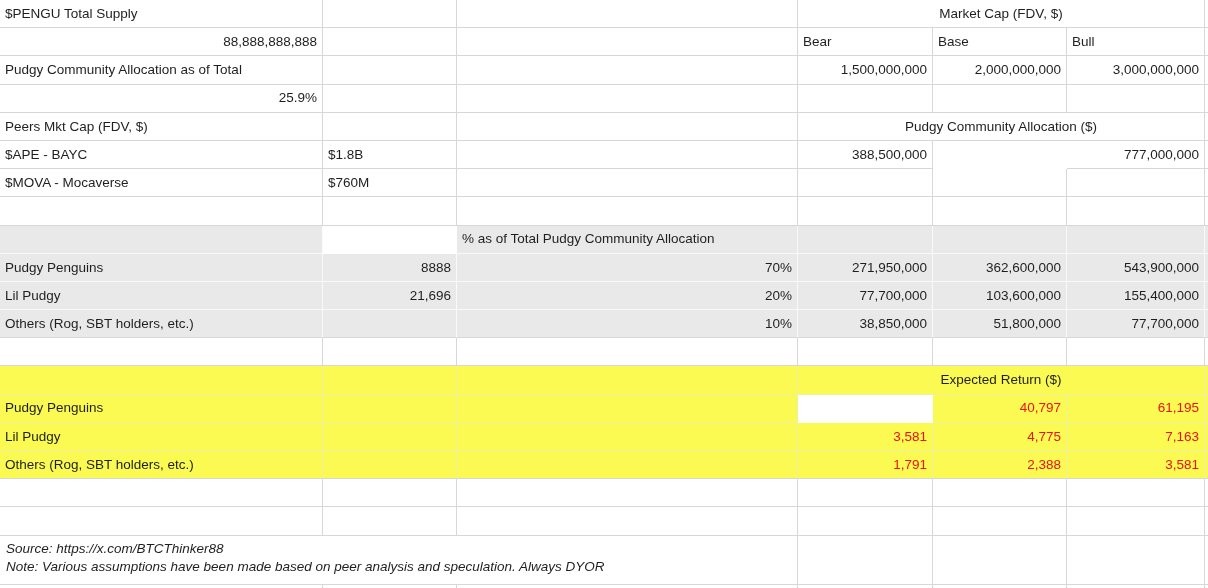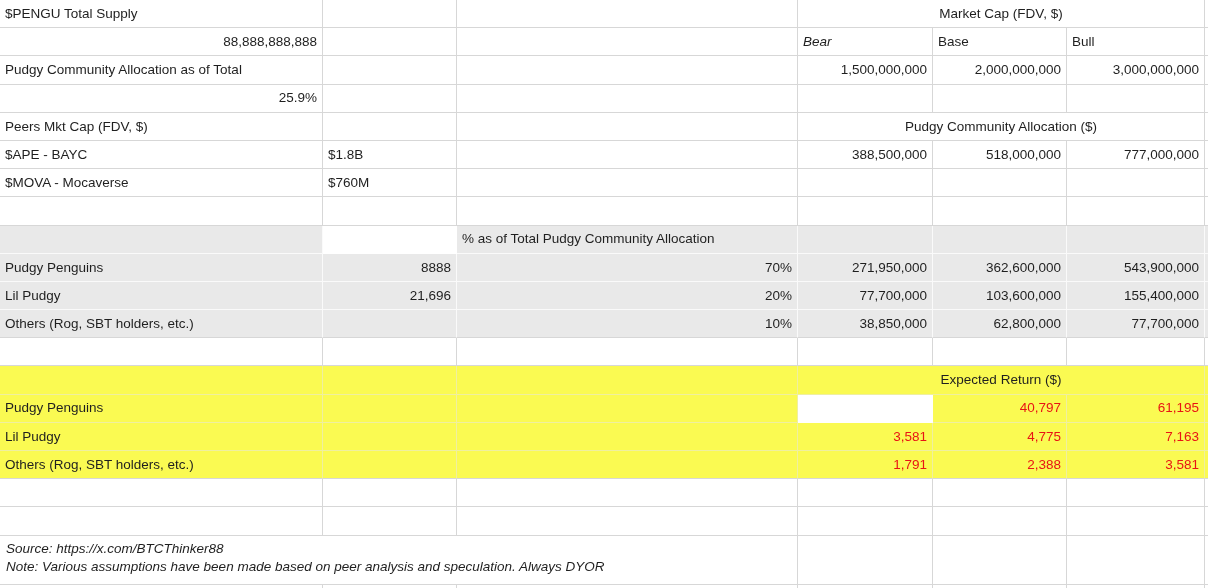--- a/index.html
+++ b/index.html
@@ -56,21 +56,21 @@
 
 <div id="sheet">
     <div class="cell left" style="grid-area: 1 / 1 / auto / span 1;">$PENGU Total Supply</div>
     <div class="cell left" style="grid-area: 1 / 2 / auto / span 1;"></div>
     <div class="cell left" style="grid-area: 1 / 3 / auto / span 1;"></div>
     <div class="cell center" style="grid-area: 1 / 4 / auto / span 3;">Market Cap (FDV, $)</div>
     <div class="cell sliver" style="grid-area: 1 / 7;"></div>
     <div class="cell right" style="grid-area: 2 / 1 / auto / span 1;">88,888,888,888</div>
     <div class="cell left" style="grid-area: 2 / 2 / auto / span 1;"></div>
     <div class="cell left" style="grid-area: 2 / 3 / auto / span 1;"></div>
-    <div class="cell left" style="grid-area: 2 / 4 / auto / span 1; font-style: italic;">Bear</div>
+    <div class="cell left" style="grid-area: 2 / 4 / auto / span 1;">Bear</div>
     <div class="cell left" style="grid-area: 2 / 6 / auto / span 1;">Bull</div>
     <div class="cell left" style="grid-area: 2 / 5 / auto / span 1;">Base</div>
     <div class="cell sliver" style="grid-area: 2 / 7;"></div>
     <div class="cell left" style="grid-area: 3 / 1 / auto / span 1;">Pudgy Community Allocation as of Total</div>
     <div class="cell left" style="grid-area: 3 / 2 / auto / span 1;"></div>
     <div class="cell left" style="grid-area: 3 / 3 / auto / span 1;"></div>
     <div class="cell right" style="grid-area: 3 / 4 / auto / span 1;">1,500,000,000</div>
     <div class="cell right" style="grid-area: 3 / 5 / auto / span 1;">2,000,000,000</div>
     <div class="cell right" style="grid-area: 3 / 6 / auto / span 1;">3,000,000,000</div>
     <div class="cell sliver" style="grid-area: 3 / 7;"></div>
@@ -83,21 +83,20 @@
     <div class="cell sliver" style="grid-area: 4 / 7;"></div>
     <div class="cell left" style="grid-area: 5 / 1 / auto / span 1;">Peers Mkt Cap (FDV, $)</div>
     <div class="cell left" style="grid-area: 5 / 2 / auto / span 1;"></div>
     <div class="cell left" style="grid-area: 5 / 3 / auto / span 1;"></div>
     <div class="cell center" style="grid-area: 5 / 4 / auto / span 3;">Pudgy Community Allocation ($)</div>
     <div class="cell sliver" style="grid-area: 5 / 7;"></div>
     <div class="cell left" style="grid-area: 6 / 1 / auto / span 1;">$APE - BAYC</div>
     <div class="cell left" style="grid-area: 6 / 2 / auto / span 1;">$1.8B</div>
     <div class="cell left" style="grid-area: 6 / 3 / auto / span 1;"></div>
     <div class="cell right" style="grid-area: 6 / 4 / auto / span 1;">388,500,000</div>
-    <div class="cell right" style="grid-area: 6 / 5 / auto / span 1;">518,000,000</div>
     <div class="cell right" style="grid-area: 6 / 6 / auto / span 1;">777,000,000</div>
     <div class="cell sliver" style="grid-area: 6 / 7;"></div>
     <div class="cell left" style="grid-area: 7 / 1 / auto / span 1;">$MOVA - Mocaverse</div>
     <div class="cell left" style="grid-area: 7 / 2 / auto / span 1;">$760M</div>
     <div class="cell left" style="grid-area: 7 / 3 / auto / span 1;"></div>
     <div class="cell left" style="grid-area: 7 / 4 / auto / span 1;"></div>
     <div class="cell left" style="grid-area: 7 / 5 / auto / span 1;"></div>
     <div class="cell left" style="grid-area: 7 / 6 / auto / span 1;"></div>
     <div class="cell sliver" style="grid-area: 7 / 7;"></div>
     <div class="cell left" style="grid-area: 8 / 1 / auto / span 1;"></div>
@@ -125,21 +124,21 @@
     <div class="cell right fill-gray" style="grid-area: 11 / 2 / auto / span 1;">21,696</div>
     <div class="cell right fill-gray" style="grid-area: 11 / 3 / auto / span 1;">20%</div>
     <div class="cell right fill-gray" style="grid-area: 11 / 4 / auto / span 1;">77,700,000</div>
     <div class="cell right fill-gray" style="grid-area: 11 / 5 / auto / span 1;">103,600,000</div>
     <div class="cell right fill-gray" style="grid-area: 11 / 6 / auto / span 1;">155,400,000</div>
     <div class="cell sliver fill-gray" style="grid-area: 11 / 7;"></div>
     <div class="cell left fill-gray block-end" style="grid-area: 12 / 1 / auto / span 1;">Others (Rog, SBT holders, etc.)</div>
     <div class="cell left fill-gray block-end" style="grid-area: 12 / 2 / auto / span 1;"></div>
     <div class="cell right fill-gray block-end" style="grid-area: 12 / 3 / auto / span 1;">10%</div>
     <div class="cell right fill-gray block-end" style="grid-area: 12 / 4 / auto / span 1;">38,850,000</div>
-    <div class="cell right fill-gray block-end" style="grid-area: 12 / 5 / auto / span 1;">62,800,000</div>
+    <div class="cell right fill-gray block-end" style="grid-area: 12 / 5 / auto / span 1;">51,800,000</div>
     <div class="cell right fill-gray block-end" style="grid-area: 12 / 6 / auto / span 1;">77,700,000</div>
     <div class="cell sliver fill-gray block-end" style="grid-area: 12 / 7;"></div>
     <div class="cell left" style="grid-area: 13 / 1 / auto / span 1;"></div>
     <div class="cell left" style="grid-area: 13 / 2 / auto / span 1;"></div>
     <div class="cell left" style="grid-area: 13 / 3 / auto / span 1;"></div>
     <div class="cell left" style="grid-area: 13 / 4 / auto / span 1;"></div>
     <div class="cell left" style="grid-area: 13 / 5 / auto / span 1;"></div>
     <div class="cell left" style="grid-area: 13 / 6 / auto / span 1;"></div>
     <div class="cell sliver" style="grid-area: 13 / 7;"></div>
     <div class="cell left fill-yellow" style="grid-area: 14 / 1 / auto / span 1;"></div>

